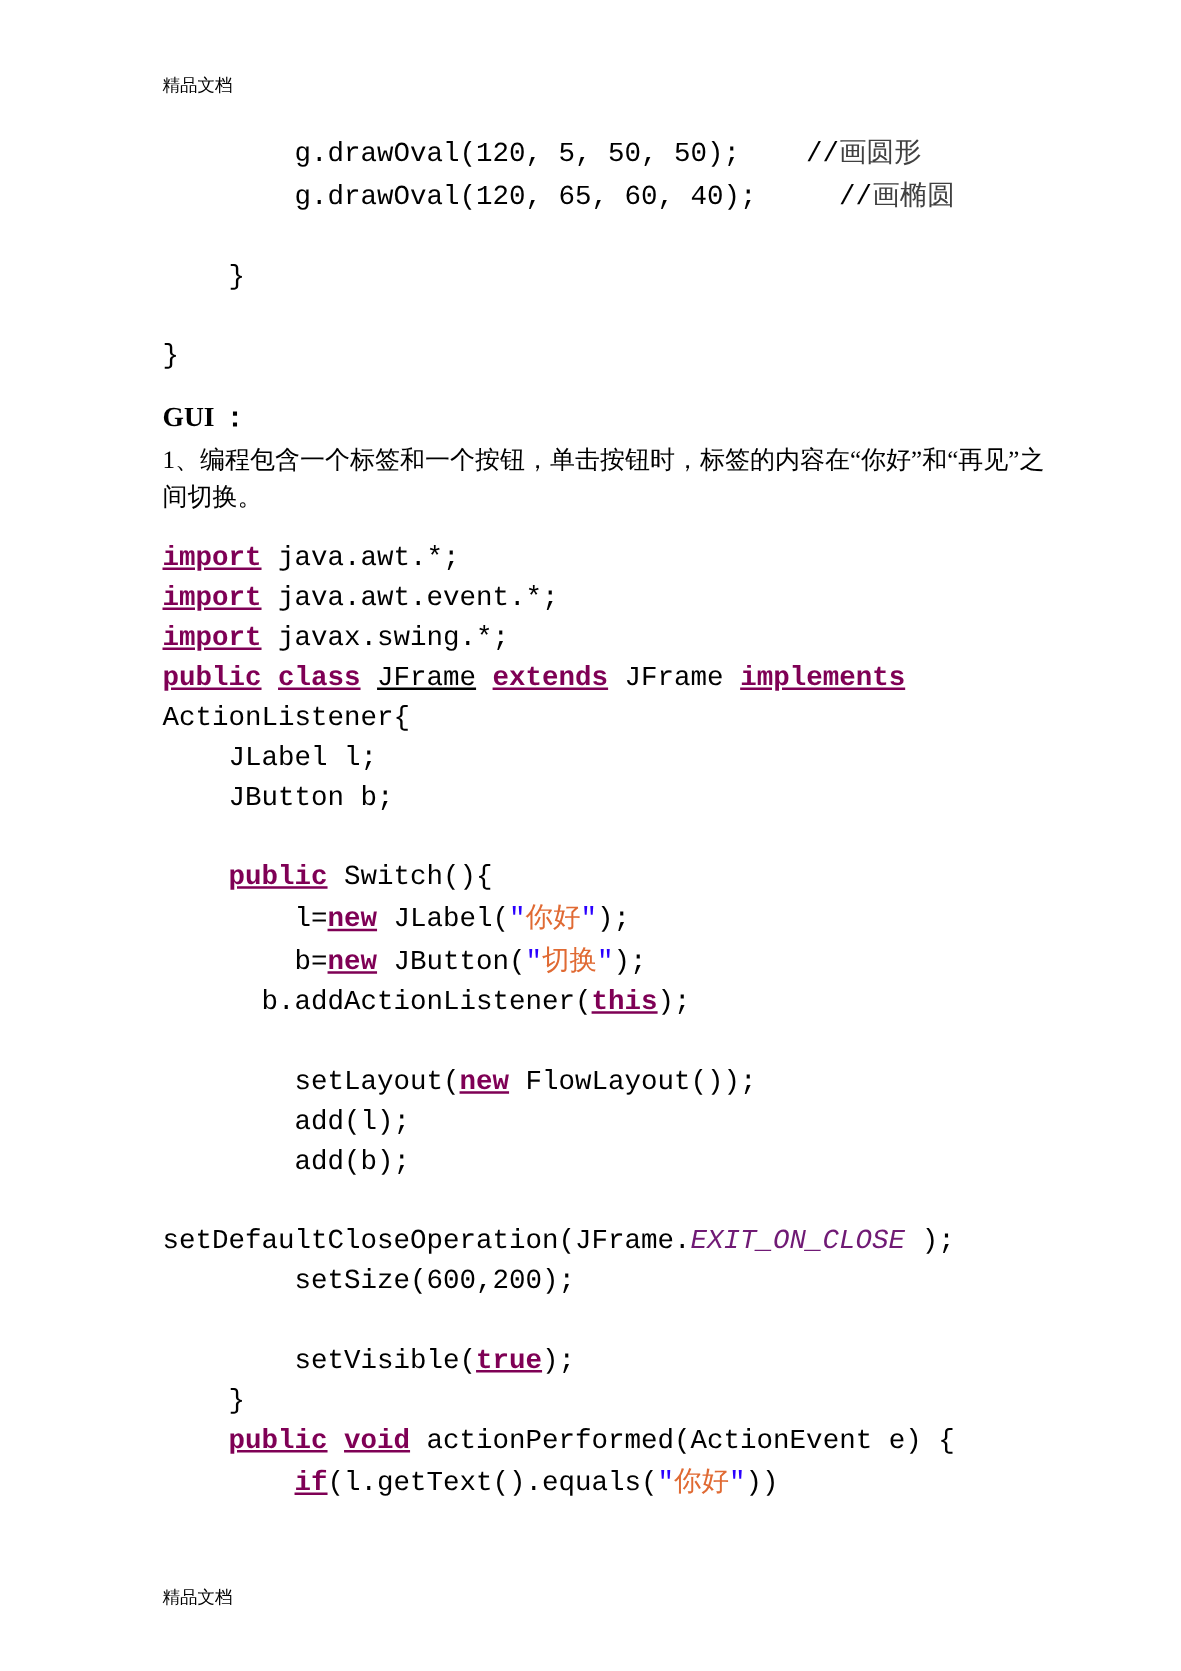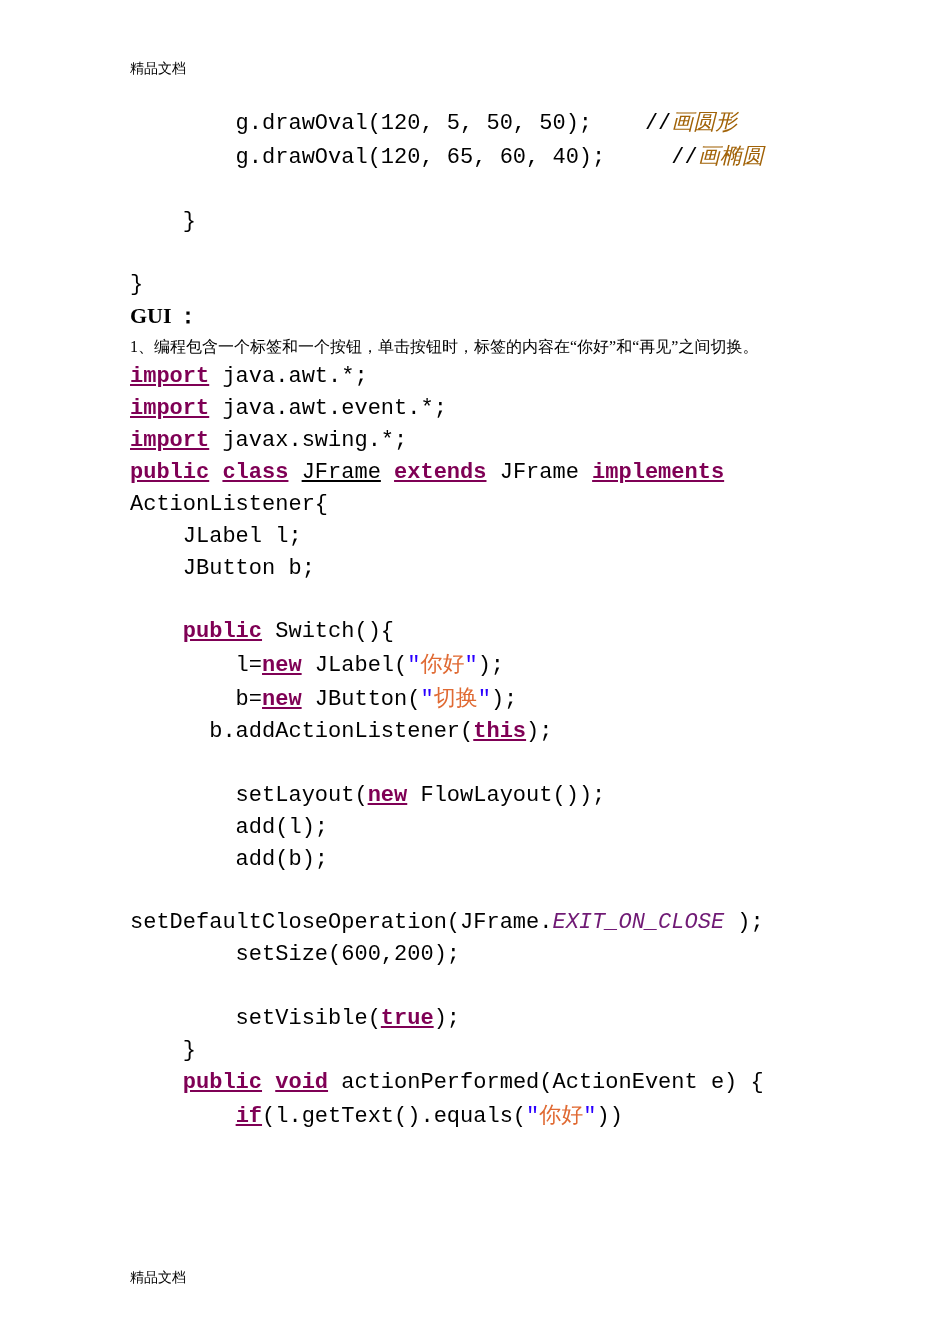--- a/index.html
+++ b/index.html
@@ -33,34 +33,35 @@
     font-size: 22px;
     line-height: 1.45;
     white-space: pre;
     color: #000;
   }
   .kw { color: #7f0055; font-weight: bold; text-decoration: underline; }
   .const-static { color: #701a75; font-style: italic; }
   .str { color: #2a00ff; }
   .cjk-str { color: #e06a33; font-family: Liberation Serif, serif; }
   .comment-slash { color: #000; }
-  .comment-cjk { color: #a16207; font-family: "SimSun","宋体",serif; font-style: italic; }
+  .comment-cjk { color: #404040; font-family: "SimSun","宋体",serif; }
   .underline-err { text-decoration: underline; text-decoration-color: #000; }
 
   .section-title {
     font-family: "Times New Roman", "SimSun", serif;
     font-size: 22px;
     font-weight: bold;
+    margin-top: 18px;
     margin-bottom: 4px;
   }
   .prose {
     font-family: "SimSun", "宋体", serif;
-    font-size: 16px;
+    font-size: 20px;
     line-height: 1.5;
-    margin-bottom: 2px;
+    margin-bottom: 18px;
   }
   .prose .ascii { font-family: "Times New Roman", serif; }
 </style>
 </head>
 <body>
 
 <div class="page">
 
   <div class="header-label">精品文档</div>
 

